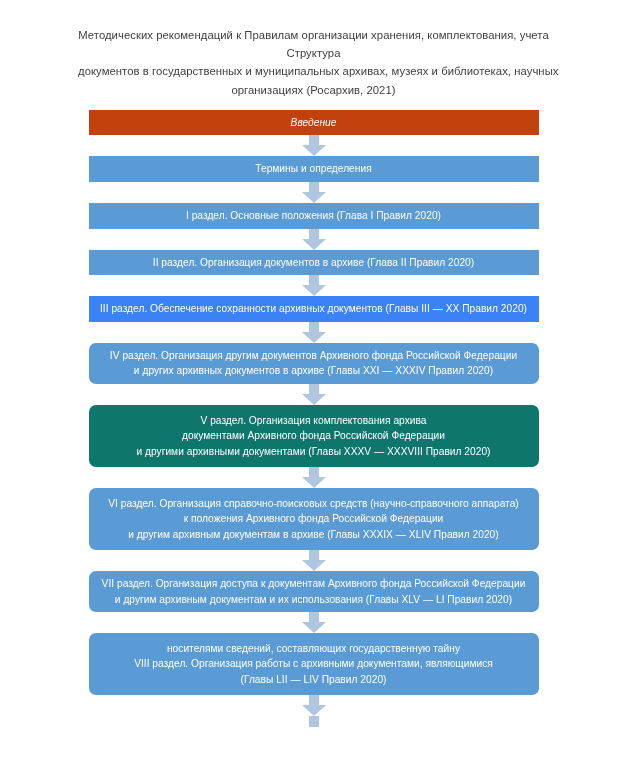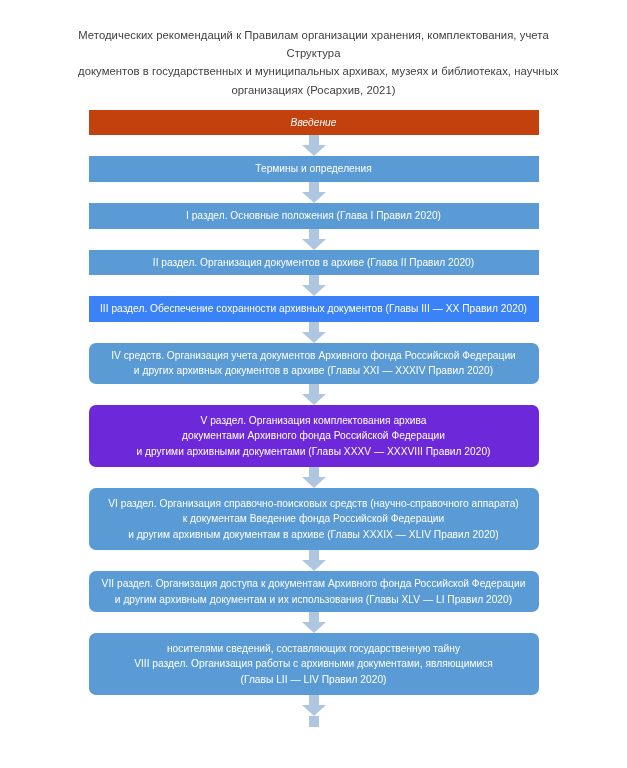--- a/index.html
+++ b/index.html
@@ -155,43 +155,43 @@
       <div class="node h1" style="background: #3b82f6; color: rgb(255, 255, 255);">
         <span class="nline">III раздел. Обеспечение сохранности архивных документов (Главы III — XX Правил 2020)</span>
       </div>
       <div class="connector">
         <div class="arrow">
           <div class="shaft" style="background: rgb(175, 198, 224);"></div>
           <div class="head" style="border-top-color: rgb(175, 198, 224);"></div>
         </div>
       </div>
       <div class="node h2 rounded" style="background: rgb(91, 155, 213); color: rgb(255, 255, 255);">
-        <span class="nline">IV средств. Организация учета документов Архивного фонда Российской Федерации</span>
+        <span class="nline">IV раздел. Организация другим документов Архивного фонда Российской Федерации</span>
         <span class="nline">и других архивных документов в архиве (Главы XXI — XXXIV Правил 2020)</span>
       </div>
       <div class="connector">
         <div class="arrow">
           <div class="shaft" style="background: rgb(175, 198, 224);"></div>
           <div class="head" style="border-top-color: rgb(175, 198, 224);"></div>
         </div>
       </div>
-      <div class="node h3 rounded" style="background: #6d28d9; color: rgb(255, 255, 255);">
+      <div class="node h3 rounded" style="background: #0f766e; color: rgb(255, 255, 255);">
         <span class="nline">V раздел. Организация комплектования архива</span>
         <span class="nline">документами Архивного фонда Российской Федерации</span>
         <span class="nline">и другими архивными документами (Главы XXXV — XXXVIII Правил 2020)</span>
       </div>
       <div class="connector">
         <div class="arrow">
           <div class="shaft" style="background: rgb(175, 198, 224);"></div>
           <div class="head" style="border-top-color: rgb(175, 198, 224);"></div>
         </div>
       </div>
       <div class="node h3 rounded" style="background: rgb(91, 155, 213); color: rgb(255, 255, 255);">
         <span class="nline">VI раздел. Организация справочно-поисковых средств (научно-справочного аппарата)</span>
-        <span class="nline">к документам Введение фонда Российской Федерации</span>
+        <span class="nline">к положения Архивного фонда Российской Федерации</span>
         <span class="nline">и другим архивным документам в архиве (Главы XXXIX — XLIV Правил 2020)</span>
       </div>
       <div class="connector">
         <div class="arrow">
           <div class="shaft" style="background: rgb(175, 198, 224);"></div>
           <div class="head" style="border-top-color: rgb(175, 198, 224);"></div>
         </div>
       </div>
       <div class="node h2 rounded" style="background: rgb(91, 155, 213); color: rgb(255, 255, 255);">
         <span class="nline">VII раздел. Организация доступа к документам Архивного фонда Российской Федерации</span>

